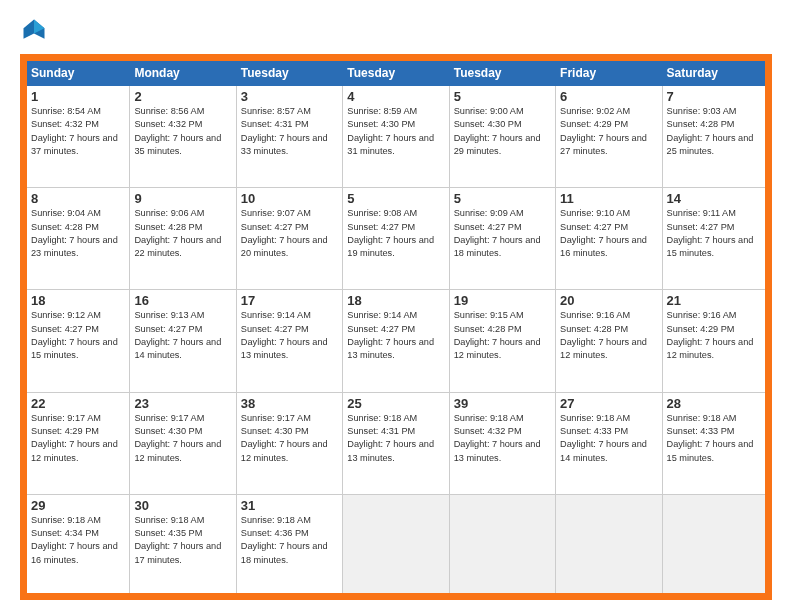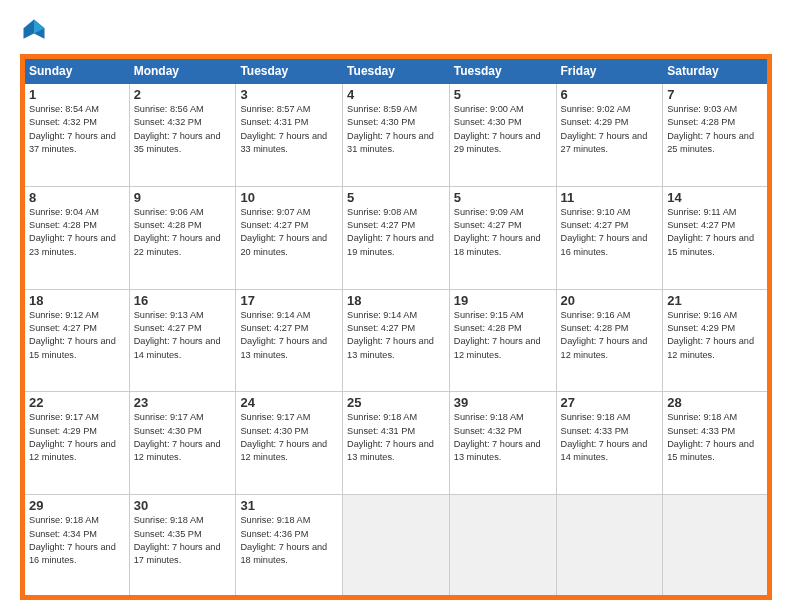--- a/index.html
+++ b/index.html
@@ -48,21 +48,21 @@
       font-size: 32px;
       font-weight: bold;
       color: #333;
     }
     .location {
       font-size: 14px;
       color: #555;
     }
     .calendar {
       flex: 1;
-      border: 5px solid #f97316;
+      border: 7px solid #f97316;
       border-collapse: collapse;
       width: 100%;
       table-layout: fixed;
       padding-left: 41px;
     }
     .calendar th {
       background: #2a6db5;
       color: #fff;
       font-size: 12px;
       font-weight: bold;
@@ -220,21 +220,21 @@
         <tr>
           <td>
             <span class="day-num">22</span>
             <div class="day-info">Sunrise: 9:17 AM<br>Sunset: 4:29 PM<br>Daylight: 7 hours and 12 minutes.</div>
           </td>
           <td>
             <span class="day-num">23</span>
             <div class="day-info">Sunrise: 9:17 AM<br>Sunset: 4:30 PM<br>Daylight: 7 hours and 12 minutes.</div>
           </td>
           <td>
-            <span class="day-num">24</span>
+            <span class="day-num">38</span>
             <div class="day-info">Sunrise: 9:17 AM<br>Sunset: 4:30 PM<br>Daylight: 7 hours and 12 minutes.</div>
           </td>
           <td>
             <span class="day-num">25</span>
             <div class="day-info">Sunrise: 9:18 AM<br>Sunset: 4:31 PM<br>Daylight: 7 hours and 13 minutes.</div>
           </td>
           <td>
             <span class="day-num">39</span>
             <div class="day-info">Sunrise: 9:18 AM<br>Sunset: 4:32 PM<br>Daylight: 7 hours and 13 minutes.</div>
           </td>

